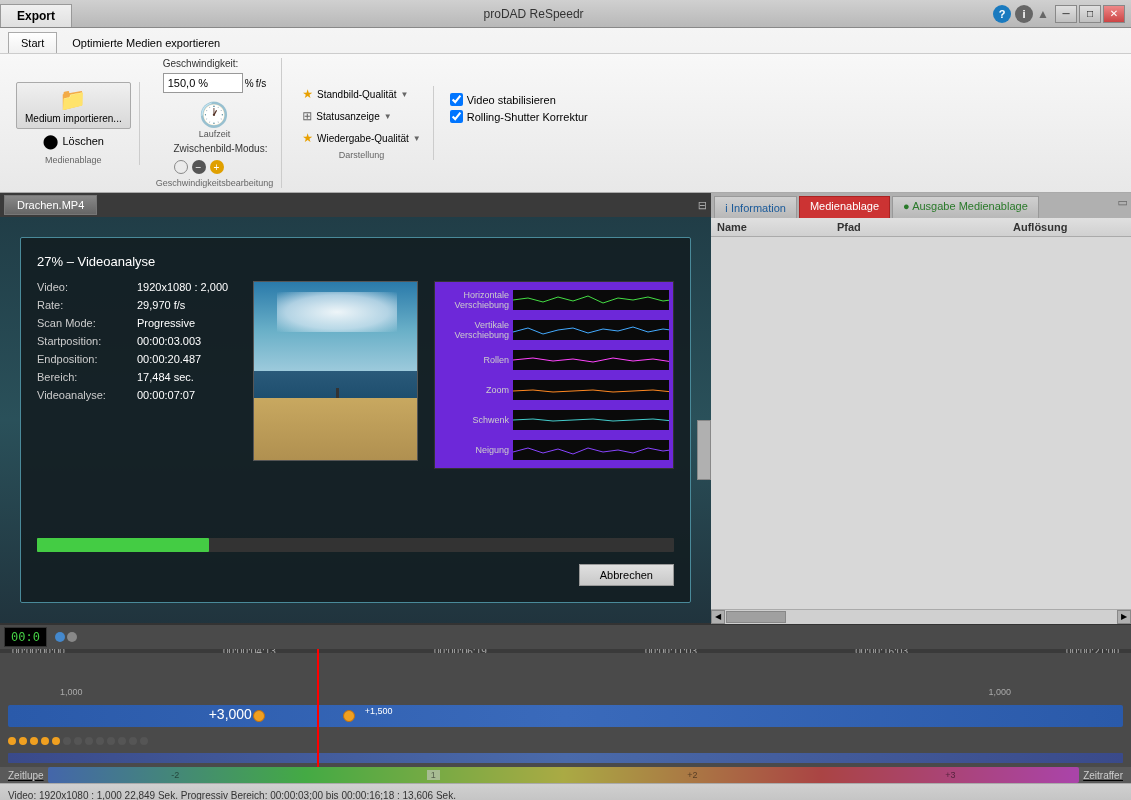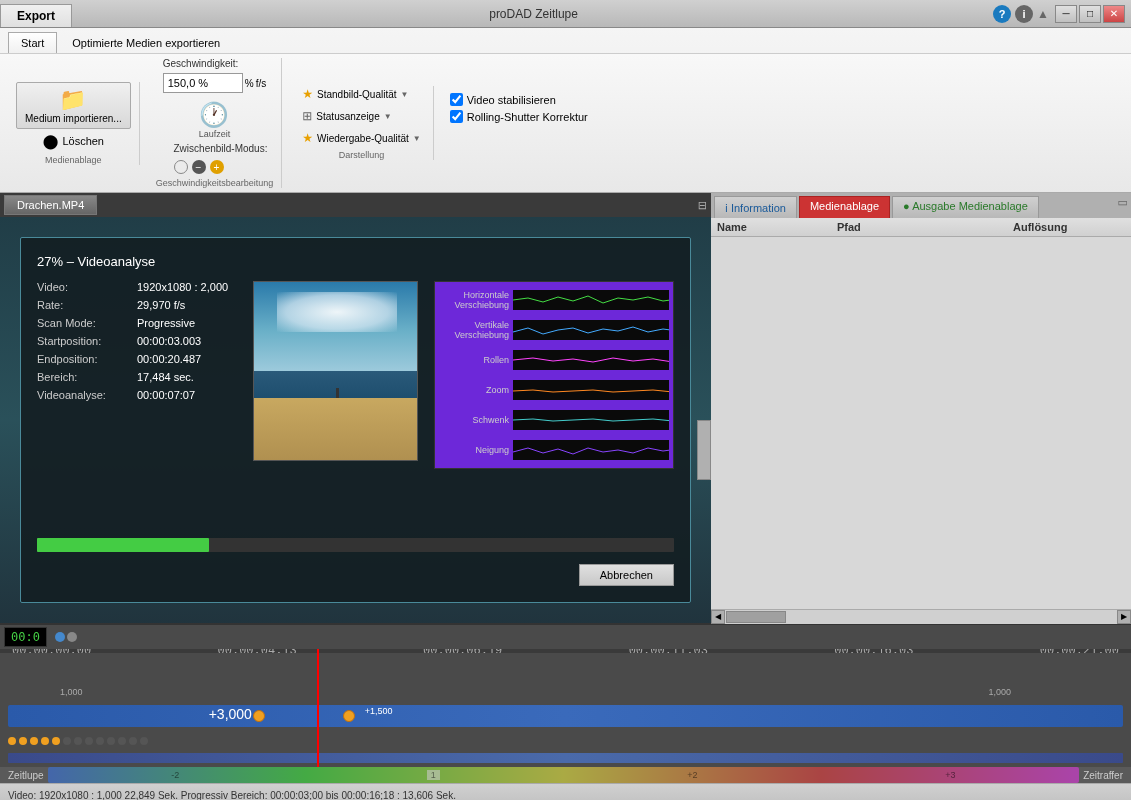--- a/index.html
+++ b/index.html
@@ -186,23 +186,23 @@
     .timeline-top { display: flex; align-items: center; gap: 4px; padding: 2px 4px; background: #4a4a4a; }
     .time-display {
       background: black; color: #44cc44; font-family: monospace; font-size: 12px;
       padding: 2px 6px; border: 1px solid #333;
     }
     .timeline-ruler {
       height: 20px; background: #3a3a3a; display: flex; align-items: center;
       padding: 0 4px; overflow: hidden; position: relative;
     }
     .ruler-marks { display: flex; width: 100%; justify-content: space-between; padding: 0 8px; }
-    .ruler-mark { color: #aaa; font-size: 12px; font-family: Liberation Mono, monospace; }
+    .ruler-mark { color: #aaa; font-size: 10px; font-family: Liberation Sans, sans-serif; }
     .timeline-tracks { flex: 1; background: #4a4a4a; position: relative; padding: 2px 0; }
-    .timeline-bottom { height: 32px; background: #5a5a5a; display: flex; align-items: center; gap: 4px; padding: 0 8px; }
+    .timeline-bottom { height: 32px; background: #5a5a5a; display: flex; align-items: center; gap: 4px; padding: 0 8px; text-decoration: underline; }
     .tl-label { color: #ccc; font-size: 10px; }
     .tl-label.right { margin-left: auto; }
     .speed-gradient {
       flex: 1; height: 16px; position: relative; overflow: hidden; border-radius: 2px;
     }
     .speed-gradient-bar {
       width: 100%; height: 100%;
       background: linear-gradient(to right, #4466aa, #44aa44, #aaaa44, #aa4444, #aa44aa);
     }
 
@@ -232,21 +232,21 @@
     .help-icon { width: 18px; height: 18px; border-radius: 50%; background: #1a7abf; color: white; display: flex; align-items: center; justify-content: center; font-size: 11px; font-weight: bold; cursor: pointer; }
     .collapse-icon { color: #666; cursor: pointer; font-size: 12px; }
   </style>
 </head>
 <body>
 
 <div class="title-bar">
   <div class="title-bar-tabs">
     <div class="title-tab active">Export</div>
   </div>
-  <div class="title-bar-title">proDAD Zeitlupe</div>
+  <div class="title-bar-title">proDAD ReSpeedr</div>
   <div style="display:flex; align-items:center; gap:4px; padding-right:6px;">
     <div class="help-icon">?</div>
     <div class="help-icon" style="background:#666;">i</div>
     <div class="collapse-icon">▲</div>
   </div>
   <div class="window-controls">
     <div class="win-btn">─</div>
     <div class="win-btn">□</div>
     <div class="win-btn close">✕</div>
   </div>

